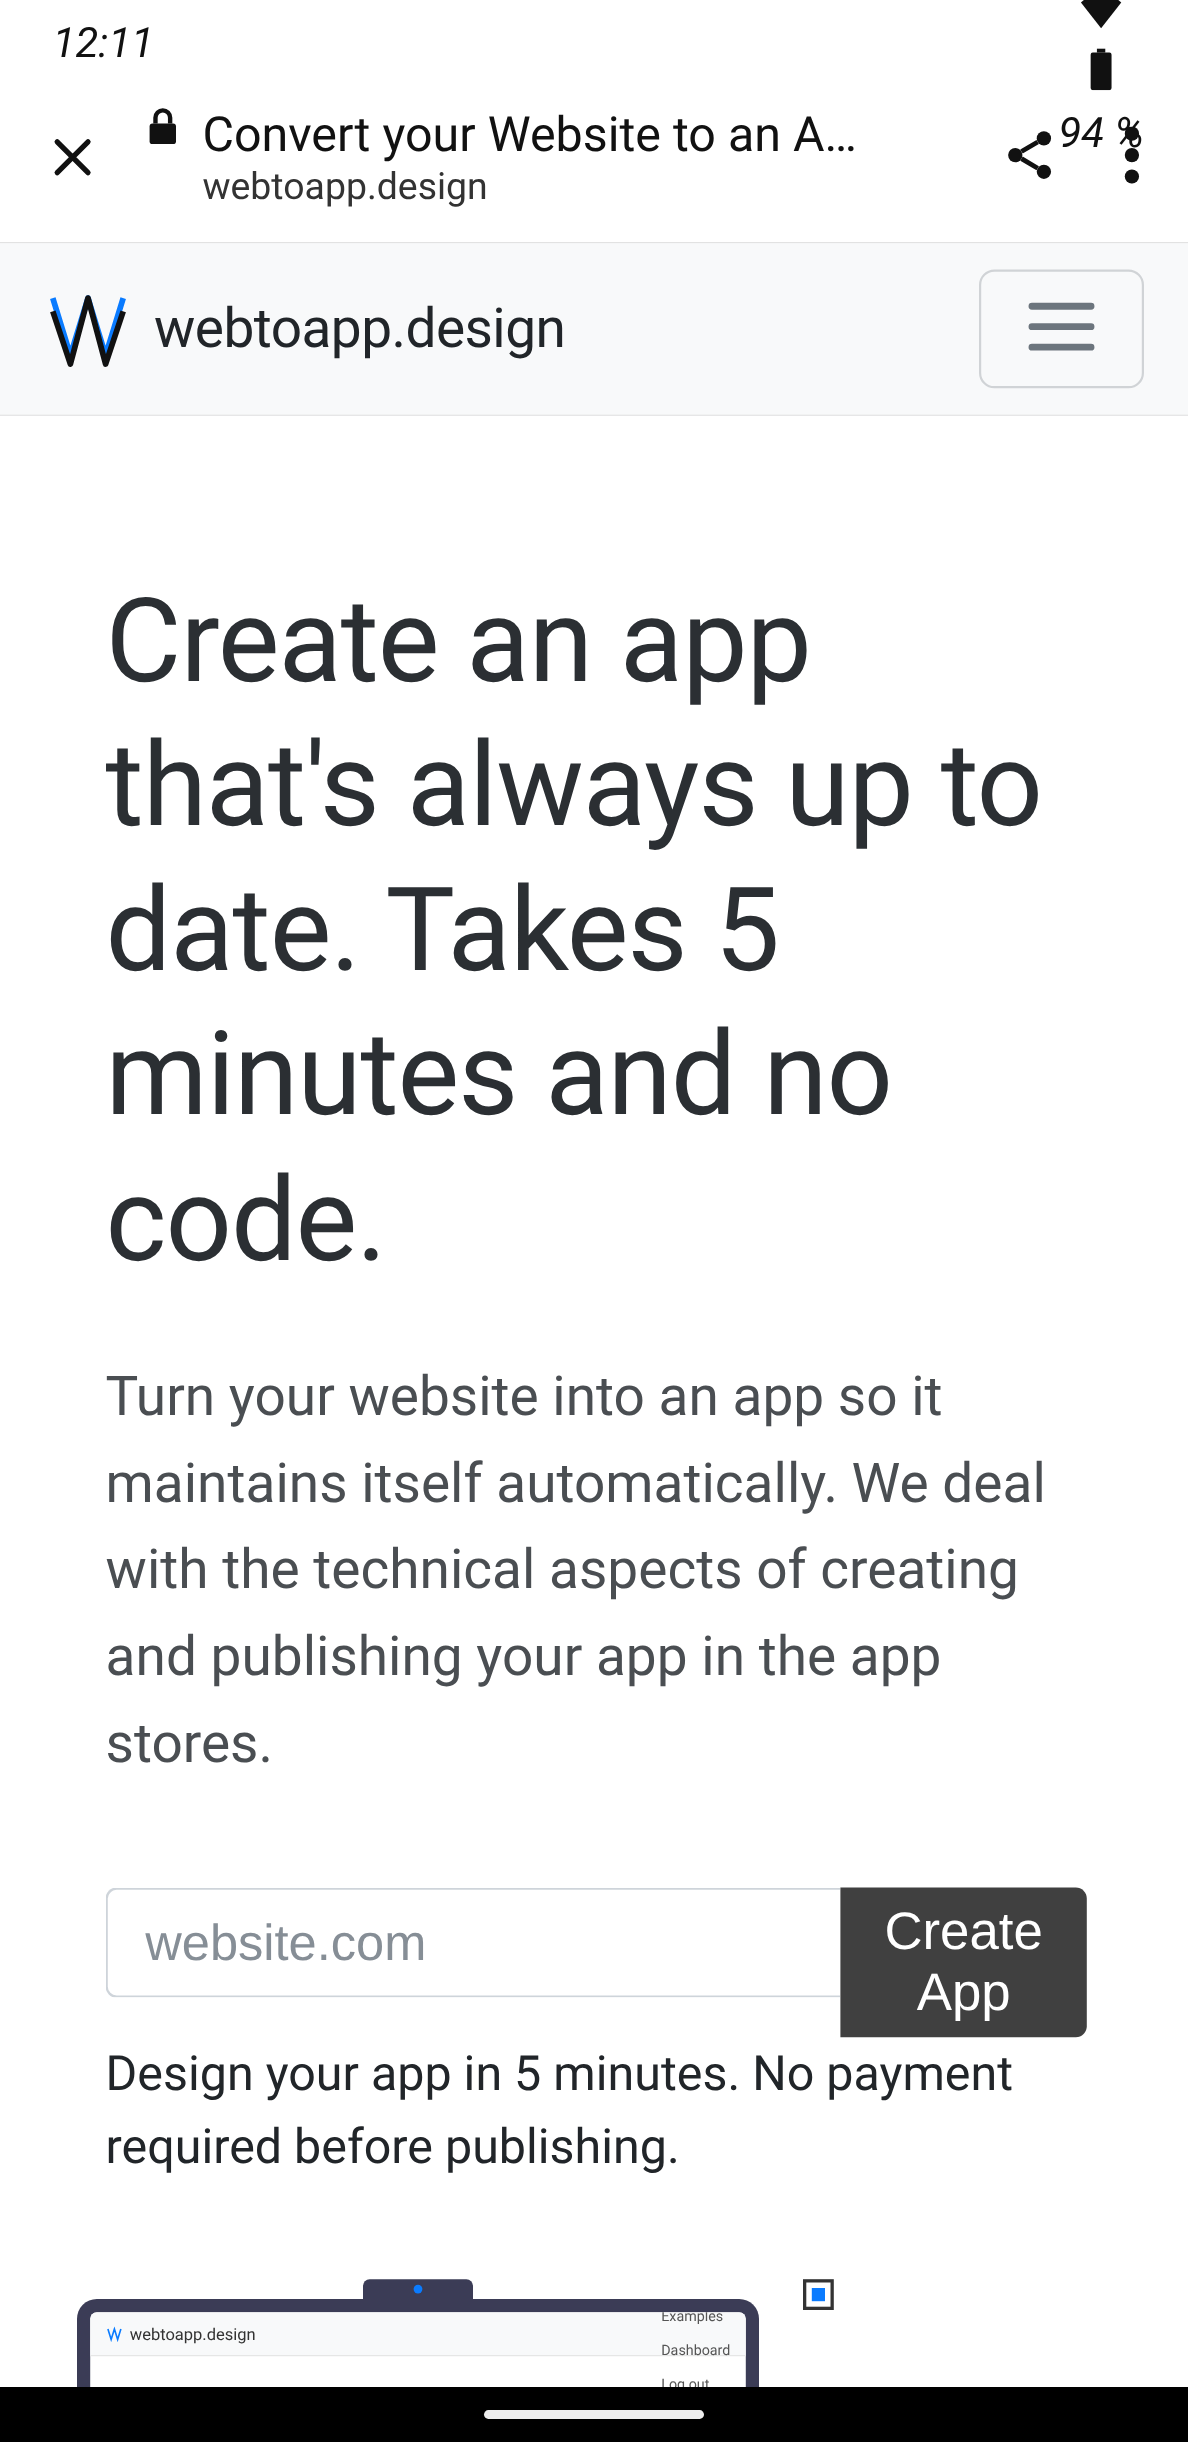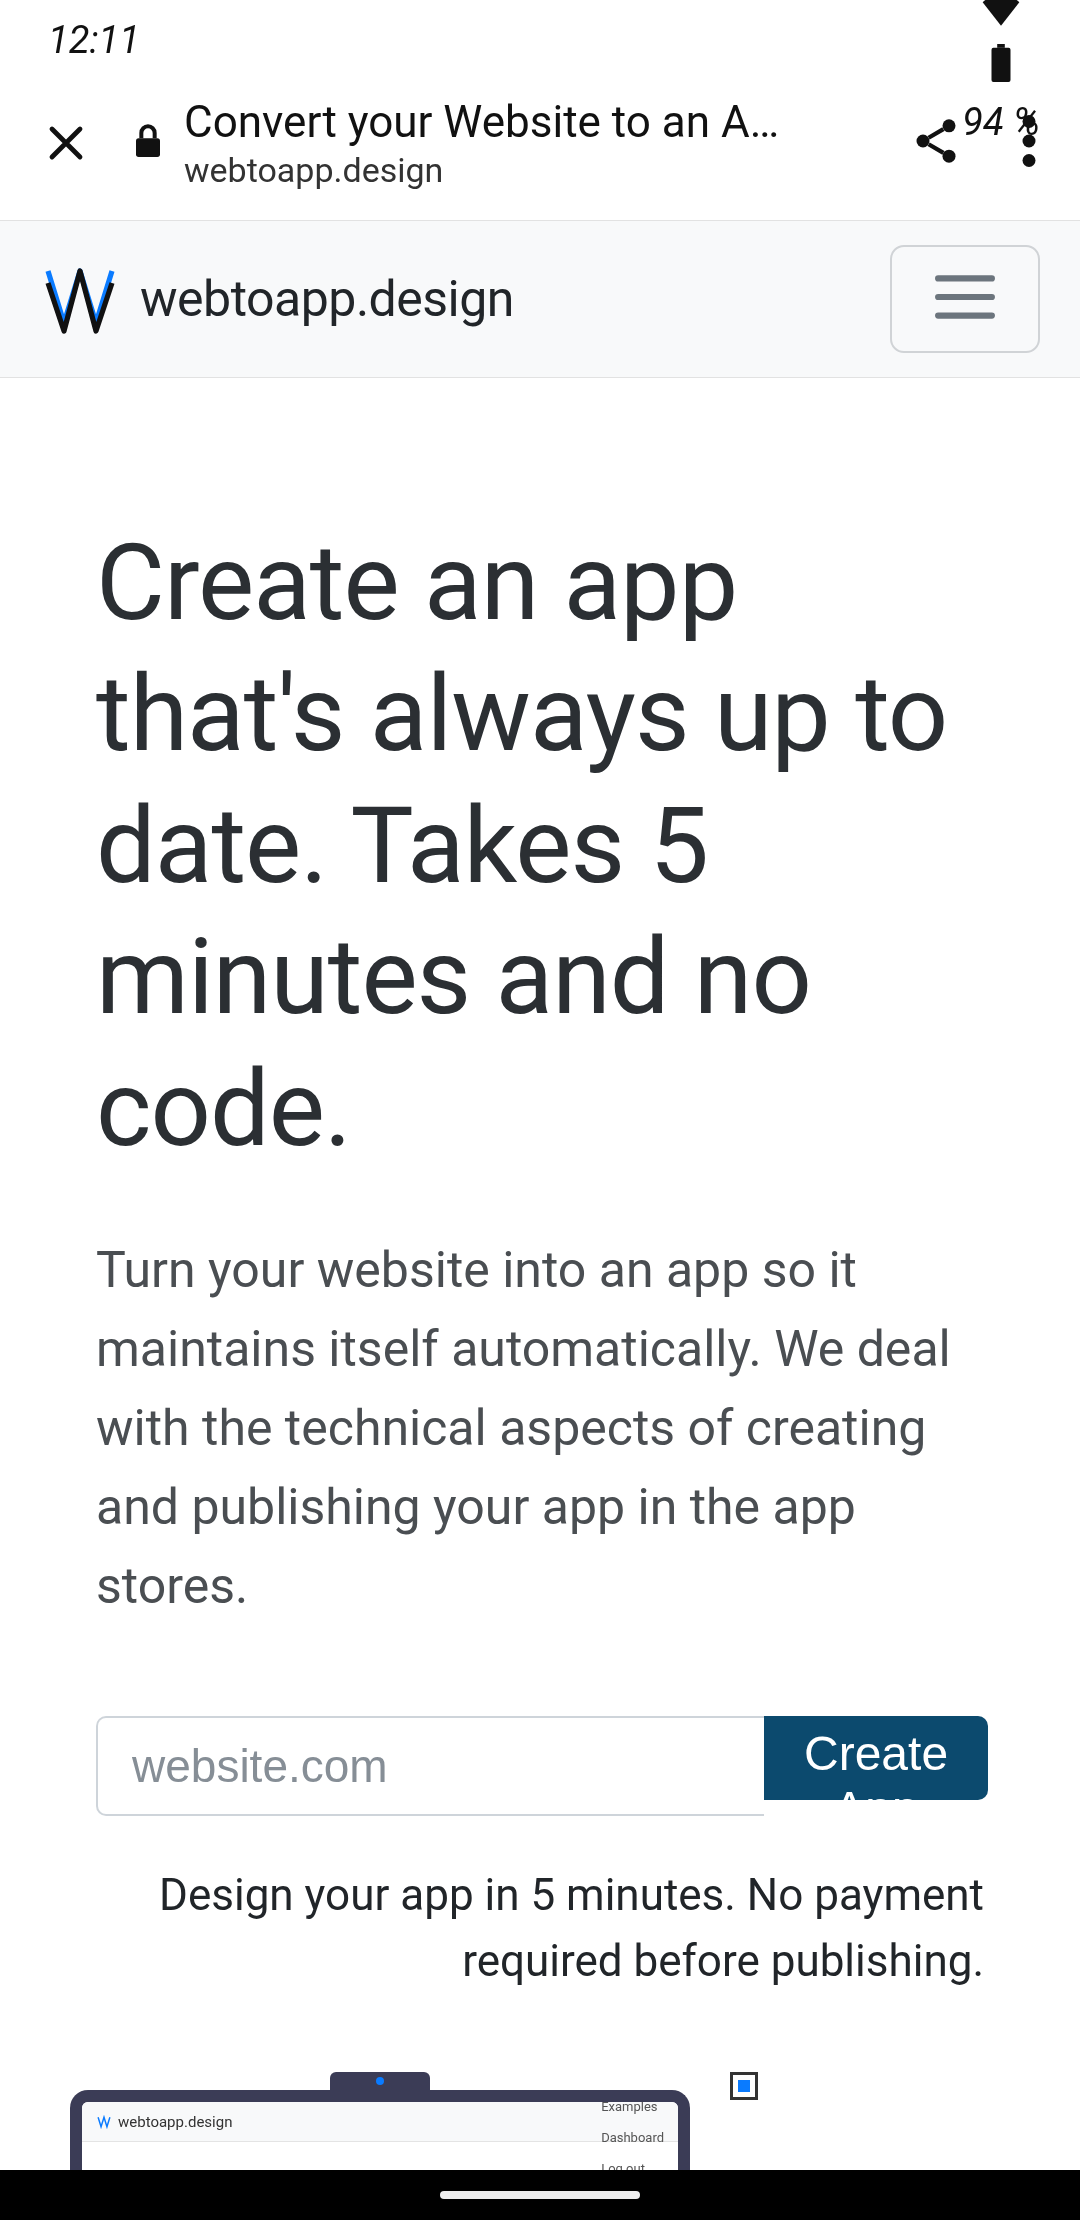--- a/index.html
+++ b/index.html
@@ -6,44 +6,44 @@
   html, body { width: 1080px; height: 2220px; font-family: -apple-system, Roboto, "Helvetica Neue", Arial, sans-serif; background: #fff; color: #212529; overflow: hidden; }
 
   
   .status-bar { height: 66px; display: flex; align-items: center; justify-content: space-between; padding: 14px 40px 0 48px; font-size: 38px; color: #111; font-style: italic; }
   .status-right { display: flex; align-items: center; gap: 18px; flex-direction: column; }
   .status-right svg { display: block; }
 
   
   .chrome-bar { height: 154px; display: flex; align-items: center; padding: 0 28px 0 36px; gap: 36px; }
   .close-btn { width: 60px; display:flex; justify-content:center; }
-  .url-block { flex: 1; display: flex; align-items: center; gap: 20px; min-width: 0; }
+  .url-block { flex: 1; display: flex; gap: 20px; min-width: 0; }
   .lock { flex-shrink: 0; }
   .titles { min-width: 0; }
   .page-title { font-size: 44px; color: #111; white-space: nowrap; overflow: hidden; text-overflow: ellipsis; }
   .page-host  { font-size: 34px; color: #333; margin-top: 2px; }
   .chrome-actions { display: flex; align-items: center; gap: 60px; padding-right: 16px; }
 
   
   .site-nav { height: 158px; background: #f8f9fa; border-top: 1px solid #e2e2e2; border-bottom: 1px solid #e2e2e2; display: flex; align-items: center; justify-content: space-between; padding: 0 40px; }
   .brand { display: flex; align-items: center; gap: 20px; }
   .brand-name { font-size: 50px; color: #212529; letter-spacing: -0.5px; }
   .hamburger { width: 150px; height: 108px; border: 2px solid #d0d3d6; border-radius: 14px; display: flex; align-items: center; justify-content: center; background: #f8f9fa; }
 
   
   .hero { padding: 140px 96px 0 96px; }
   .hero h1 { font-size: 106px; line-height: 1.24; font-weight: 400; color: #2b2f33; letter-spacing: -1px; }
   .hero p.lead { font-size: 50px; line-height: 1.58; color: #4a4e52; margin-top: 56px; }
 
   .input-row { display: flex; margin-top: 90px; }
   .url-input { flex: 1; height: 100px; border: 2px solid #ced4da; border-right: none; border-radius: 10px 0 0 10px; font-size: 46px; padding: 0 34px; color: #495057; }
   .url-input::placeholder { color: #868e96; }
-  .create-btn { height: 84px; padding: 10px 40px; background: #0c4a6e; color: #fff; font-size: 48px; font-weight: 500; border: none; border-radius: 0 10px 10px 0; }
+  .create-btn { height: 136px; padding: 10px 40px; background: #404040; color: #fff; font-size: 48px; font-weight: 500; border: none; border-radius: 0 10px 10px 0; }
 
-  .subnote { font-size: 44px; color: #212529; text-align: right; margin-top: 46px; line-height: 1.5; }
+  .subnote { font-size: 44px; color: #212529; text-align: left; line-height: 1.5; }
 
   
   .illus { position: absolute; bottom: 50px; left: 70px; width: 620px; }
   .laptop-top { height: 18px; width: 100px; background: #3b3c56; margin: 0 auto; border-radius: 6px 6px 0 0; position: relative; }
   .laptop-top::after { content:""; position:absolute; left:50%; top:50%; width:8px; height:8px; background:#0a7bff; border-radius:50%; transform:translate(-50%,-50%); }
   .laptop-body { border: 12px solid #3b3c56; border-bottom: none; border-radius: 18px 18px 0 0; background: #fff; height: 80px; overflow: hidden; }
   .mini-nav { height: 40px; background: #f8f9fa; display:flex; align-items:center; justify-content:space-between; padding:0 14px; border-bottom:1px solid #e4e4e4; }
   .mini-brand { display:flex; align-items:center; gap:6px; font-size:15px; color:#333; }
   .mini-links { display:flex; gap:16px; font-size:13px; color:#555;flex-direction:column; }
   .cursor-sq { position:absolute; bottom:120px; left:730px; width:28px; height:28px; border:3px solid #333; background:#fff; }

